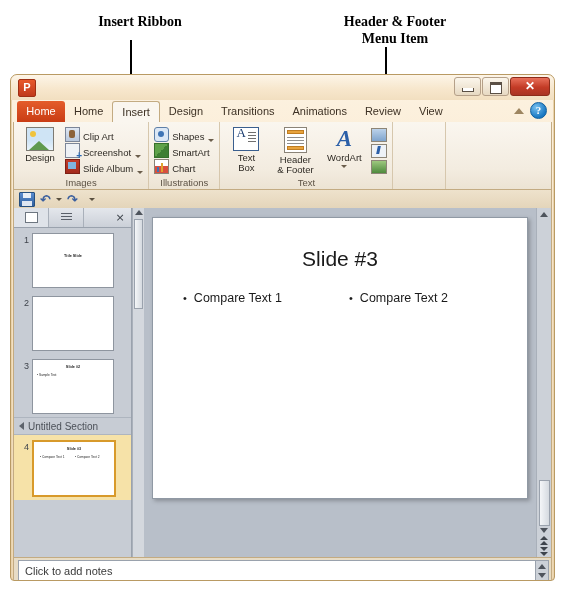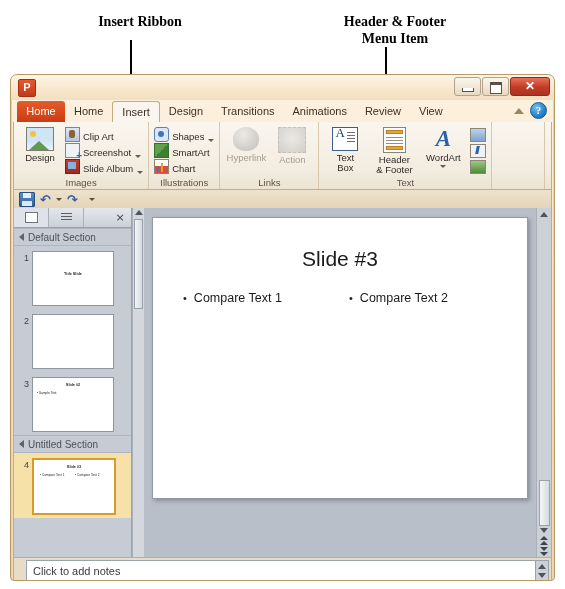--- a/index.html
+++ b/index.html
@@ -609,21 +609,21 @@
   #notespane {
     position: relative;
     margin: 0 2px;
     height: 27px;
     background: #e7dcc6;
     border: 1px solid #c3ab82;
     border-top: none;
     box-sizing: border-box;
     display: flex;
     align-items: center;
-    padding: 2px 2px 3px 12px;
+    padding: 2px 2px 3px 4px;
   }
   #notes-box {
     flex: 1;
     height: 22px;
     background: #fff;
     border: 1px solid #9aa2ad;
     display: flex;
     align-items: center;
     padding-left: 6px;
     font-size: 11px;
@@ -735,33 +735,20 @@
           </div>
           <div class="smallbtn">
             <span class="ico ico-sm ico-chart"></span>
             <span>Chart</span>
           </div>
         </div>
       </div>
       <div class="rgroup-label">Illustrations</div>
     </div>
 
-    <div class="rgroup">
-      <div class="rgroup-body">
-        <div class="bigbtn disabled">
-          <span class="ico ico-hyperlink"></span>
-          <span class="cap">Hyperlink</span>
-        </div>
-        <div class="bigbtn disabled">
-          <span class="ico ico-action"></span>
-          <span class="cap">Action</span>
-        </div>
-      </div>
-      <div class="rgroup-label">Links</div>
-    </div>
 
     <div class="rgroup">
       <div class="rgroup-body">
         <div class="bigbtn">
           <span class="ico ico-textbox"></span>
           <span class="cap" style="white-space:pre-line">Text
 Box</span>
         </div>
         <div class="bigbtn wide">
           <span class="ico ico-hf">
@@ -820,24 +807,20 @@
           </div>
         <div class="sp-tab">
             <span class="lines"></span>
           </div>
         <div id="sp-close">×</div>
       </div>
 
       <div id="slidelist">
         <div id="slidelist-inner">
 
-          <div class="section-head">
-            <span class="tri"></span>
-            <span>Default Section</span>
-          </div>
 
           <div class="thumb-row">
             <div class="thumb-num">1</div>
             <div class="thumb">
               <div class="t-title" style="top:20px">Title Slide</div>
             </div>
           </div>
 
           <div class="thumb-row">
             <div class="thumb-num">2</div>

